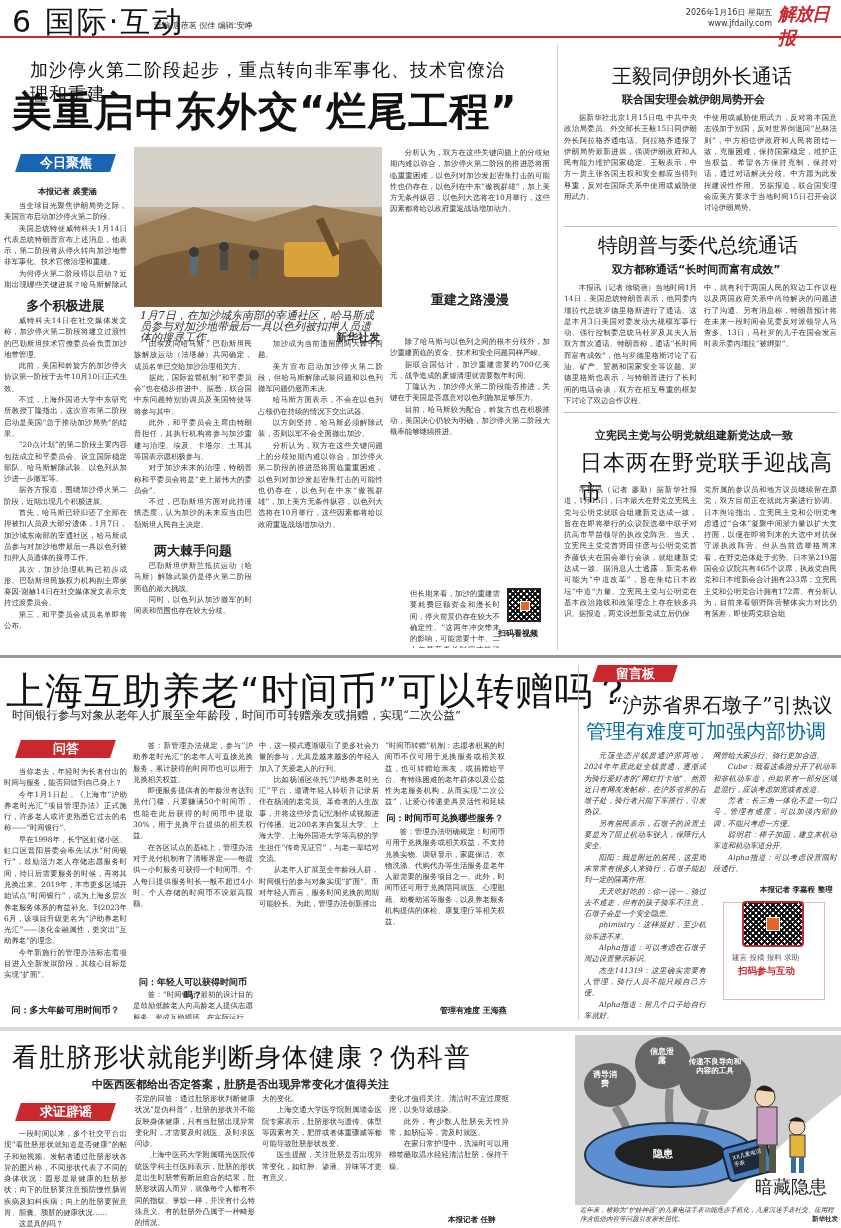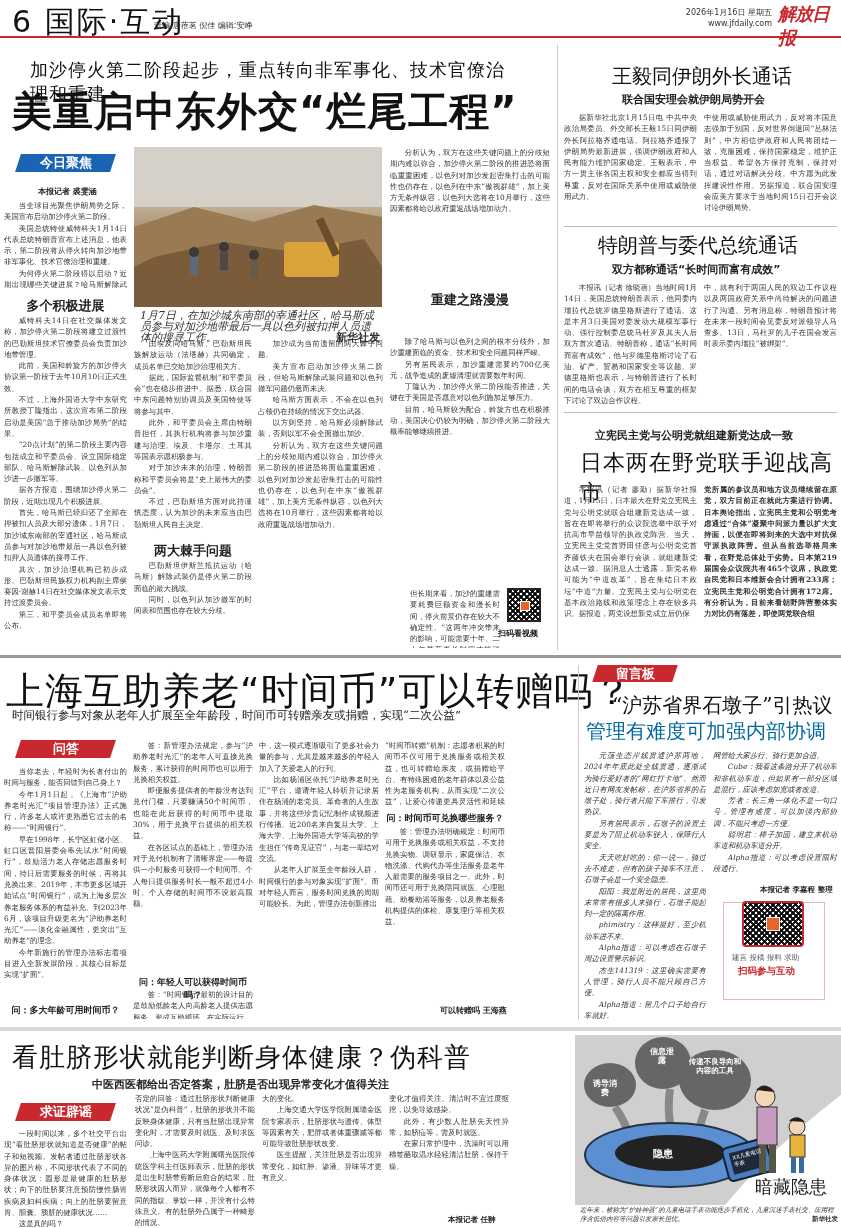--- a/index.html
+++ b/index.html
@@ -103,21 +103,21 @@
     <p>以方则坚持，哈马斯必须解除武装，否则以军不会全面撤出加沙。</p>
     <p>分析认为，双方在这些关键问题上的分歧短期内难以弥合，加沙停火第二阶段的推进恐将面临重重困难，以色列对加沙发起密集打击的可能性也仍存在，以色列在中东“傲视群雄”，加上美方无条件纵容，以色列大选将在10月举行，这些因素都将给以政府重返战场增加动力。</p>
 </div>
 
 <div class="abs body-text" style="left:390px;top:147px;width:160px;height:140px;">
   <p>分析认为，双方在这些关键问题上的分歧短期内难以弥合，加沙停火第二阶段的推进恐将面临重重困难，以色列对加沙发起密集打击的可能性也仍存在，以色列在中东“傲视群雄”，加上美方无条件纵容，以色列大选将在10月举行，这些因素都将给以政府重返战场增加动力。</p>
 </div>
 <div class="abs subhead" style="left:390px;top:291px;width:160px;">重建之路漫漫</div>
 <div class="abs body-text" style="left:390px;top:309px;width:160px;height:240px;margin-top:27px;">
   <p>除了哈马斯与以色列之间的根本分歧外，加沙重建面临的资金、技术和安全问题同样严峻。</p>
-    <p>另有居民表示，加沙重建需要约700亿美元，战争造成的废墟清理就需要数年时间。</p>
+    <p>据联合国估计，加沙重建需要约700亿美元，战争造成的废墟清理就需要数年时间。</p>
     <p>丁隆认为，加沙停火第二阶段能否推进，关键在于美国是否愿意对以色列施加足够压力。</p>
     <p>目前，哈马斯较为配合，斡旋方也在积极推动，美国决心仍较为明确，加沙停火第二阶段大概率能够继续推进。</p>
 </div>
 <div class="abs body-text" style="left:410px;top:588px;width:90px;height:60px;">
   <p style="text-indent:0">但长期来看，加沙的重建需要耗费巨额资金和漫长时间，停火前景仍存在较大不确定性。“这两年冲突带来的影响，可能需要十年、二十年甚至更长时间才能消化。”丁隆说。</p>
 </div>
 <div class="abs qr" style="left:507px;top:588px;width:34px;height:34px;">
     <div class="abs qr-center" style="left:11px;top:11px;width:10px;height:10px;"></div>
   </div>
 <div class="abs" style="left:498px;top:628px;font-size:8px;font-weight:bold;font-family:'DejaVu Sans',sans-serif;">扫码看视频</div>
@@ -142,21 +142,21 @@
 <div class="abs body-text" style="left:704px;top:282px;width:133px;height:125px;">
     <p style="text-indent:0">中，就有利于两国人民的双边工作议程以及两国政府关系中尚待解决的问题进行了沟通。另有消息称，特朗普预计将在未来一段时间会见委反对派领导人马查多。13日，马杜罗的儿子在国会发言时表示委内瑞拉“被绑架”。</p>
   </div>
 <div class="abs hsep" style="left:564px;top:412px;width:273px;"></div>
 
 <div class="abs" style="left:595px;top:428px;font-size:11px;font-weight:bold;font-family:'DejaVu Sans',sans-serif;">立宪民主党与公明党就组建新党达成一致</div>
 <div class="abs" style="left:580px;top:448px;font-size:22px;color:#111;letter-spacing:1px;">日本两在野党联手迎战高市</div>
 <div class="abs body-text" style="left:564px;top:484px;width:133px;height:166px;">
     <p>本报讯（记者 廖勤）据新华社报道，1月15日，日本最大在野党立宪民主党与公明党就联合组建新党达成一致，旨在在即将举行的众议院选举中联手对抗高市早苗领导的执政党阵营。当天，立宪民主党党首野田佳彦与公明党党首齐藤铁夫在国会举行会谈，就组建新党达成一致。据消息人士透露，新党名称可能为“中道改革”，旨在集结日本政坛“中道”力量。立宪民主党与公明党在基本政治路线和政策理念上存在较多共识。据报道，两党设想新党成立后仍保</p>
   </div>
-<div class="abs body-text" style="left:704px;top:484px;width:133px;height:166px;font-weight:bold;">
+<div class="abs body-text" style="left:704px;top:484px;width:133px;height:166px;">
     <p style="text-indent:0">党所属的参议员和地方议员继续留在原党，双方目前正在就此方案进行协调。日本舆论指出，立宪民主党和公明党考虑通过“合体”凝聚中间派力量以扩大支持面，以便在即将到来的大选中对抗保守派执政阵营。但从当前选举格局来看，在野党总体处于劣势。日本第219届国会众议院共有465个议席，执政党自民党和日本维新会合计拥有233席；立宪民主党和公明党合计拥有172席。有分析认为，目前来看朝野阵营整体实力对比仍有落差，即使两党联合组</p>
   </div>
 
 <div class="abs hsep-thick" style="left:0;top:655px;width:841px;"></div>
 
 <div class="abs big-head" style="left:6px;top:666px;font-size:38px;font-weight:normal;white-space:nowrap;">上海互助养老“时间币”可以转赠吗？</div>
 <div class="abs" style="left:12px;top:708px;font-size:11.5px;color:#222;white-space:nowrap;">时间银行参与对象从老年人扩展至全年龄段，时间币可转赠亲友或捐赠，实现“二次公益”</div>
 
 <div class="abs section-tag tag-red" style="left:18px;top:740px;width:95px;height:18px;line-height:18px;"><span>问答</span></div>
 <div class="abs body-text" style="left:4px;top:766px;width:123px;height:235px;">
@@ -183,32 +183,32 @@
     <p>从老年人扩展至全年龄段人群，时间银行的参与对象实现“扩面”。而对年轻人而言，服务时间兑换的周期可能较长。为此，管理办法创新推出</p>
 </div>
 
 <div class="abs body-text" style="left:385px;top:740px;width:120px;height:70px;">
     <p style="text-indent:0">“时间币转赠”机制：志愿者积累的时间币不仅可用于兑换服务或相关权益，也可转赠给亲友，或捐赠给平台、有特殊困难的老年群体以及公益性为老服务机构，从而实现“二次公益”，让爱心传递更具灵活性和延续性。</p>
   </div>
 <div class="abs qa-head" style="left:385px;top:812px;width:120px;">问：时间币可兑换哪些服务？</div>
 <div class="abs body-text" style="left:385px;top:826px;width:120px;height:180px;">
     <p>答：管理办法明确规定：时间币可用于兑换服务或相关权益，不支持兑换实物。调研显示，家庭保洁、衣物洗涤、代购代办等生活服务是老年人最需要的服务项目之一。此外，时间币还可用于兑换陪同就医、心理慰藉、助餐助浴等服务，以及养老服务机构提供的体检、康复理疗等相关权益。</p>
   </div>
-<div class="abs" style="left:440px;top:1005px;font-size:8px;font-weight:bold;font-family:'DejaVu Sans',sans-serif;">可以转赠吗 王海燕</div>
+<div class="abs" style="left:440px;top:1005px;font-size:8px;font-weight:bold;font-family:'DejaVu Sans',sans-serif;">管理有难度 王海燕</div>
 
 <div class="abs col-divider" style="left:578px;top:665px;height:355px;"></div>
 
 <div class="abs section-tag tag-red" style="left:595px;top:665px;width:80px;height:17px;line-height:17px;"><span>留言板</span></div>
 <div class="abs" style="left:612px;top:692px;font-size:20px;color:#111;">“沪苏省界石墩子”引热议</div>
 <div class="abs" style="left:586px;top:718px;font-size:20px;color:#0369a1;">管理有难度可加强内部协调</div>
 <div class="abs body-text" style="left:584px;top:750px;width:122px;height:270px;font-style:italic;">
   <p>元荡生态岸线贯通沪苏两地，2024年年底此处全线贯通，逐渐成为骑行爱好者的“网红打卡地”。然而近日有网友发帖称，在沪苏省界的石墩子处，骑行者只能下车推行，引发热议。</p>
     <p>另有居民表示，石墩子的设置主要是为了阻止机动车驶入，保障行人安全。</p>
+    <p>阳阳：我是附近的居民，这里周末常常有很多人来骑行，石墩子能起到一定的隔离作用。</p>
     <p>天天吃好吃的：你一说一，骑过去不难走，但有的孩子骑车不注意，石墩子会是一个安全隐患。</p>
-    <p>阳阳：我是附近的居民，这里周末常常有很多人来骑行，石墩子能起到一定的隔离作用。</p>
     <p>phimistry：这样挺好，至少机动车进不来。</p>
     <p>Alpha指道：可以考虑在石墩子周边设置警示标识。</p>
     <p>杰生141319：这里确实需要有人管理，骑行人员不能只顾自己方便。</p>
     <p>Alpha指道：留几个口子给自行车就好。</p>
 </div>
 <div class="abs body-text" style="left:713px;top:750px;width:124px;height:128px;font-style:italic;">
   <p style="text-indent:0">网管给大家步行、骑行更加合适。</p>
     <p>Cube：我看这条路分开了机动车和非机动车道，但如果有一部分区域是混行，应该考虑加宽或者改道。</p>
     <p>芳者：长三角一体化不是一句口号，管理有难度，可以加强内部协调，不能只考虑一方便。</p>
     <p>聪明君：棒子加固，建立来机动车道和机动车道分开。</p>
@@ -267,20 +267,20 @@
     <path d="M181,55 Q190,45 200,57" fill="#2a1f18"></path>
     <rect x="182" y="72" width="20" height="38" fill="#c79ac0" stroke="#333"></rect>
     <rect x="184" y="110" width="7" height="28" fill="#554"></rect>
       <rect x="194" y="110" width="7" height="28" fill="#554"></rect>
     <circle cx="222" cy="92" r="8" fill="#f3d6b8" stroke="#333"></circle>
     <path d="M214,86 Q222,78 230,87" fill="#1e1e1e"></path>
     <rect x="215" y="100" width="15" height="22" fill="#e6b43a" stroke="#333"></rect>
     <rect x="216" y="122" width="5" height="16" fill="#3a6aa0"></rect>
       <rect x="224" y="122" width="5" height="16" fill="#3a6aa0"></rect>
   </svg>
-  <div class="abs" style="left:15px;top:35px;font-size:8px;font-weight:bold;color:#fff;width:30px;text-align:center;line-height:9px;font-family:'DejaVu Sans',sans-serif;margin-top:9px;">诱导消费</div>
+  <div class="abs" style="left:15px;top:35px;font-size:8px;font-weight:bold;color:#fff;width:30px;text-align:center;line-height:9px;font-family:'DejaVu Sans',sans-serif;">诱导消费</div>
   <div class="abs" style="left:72px;top:12px;font-size:8px;font-weight:bold;color:#fff;width:30px;text-align:center;line-height:9px;font-family:'DejaVu Sans',sans-serif;">信息泄露</div>
   <div class="abs" style="left:112px;top:22px;font-size:7.5px;font-weight:bold;color:#fff;width:56px;text-align:center;line-height:9px;font-family:'DejaVu Sans',sans-serif;">传递不良导向和内容的工具</div>
   <div class="abs" style="left:78px;top:112px;font-size:10px;font-weight:bold;color:#fff;font-family:'DejaVu Sans',sans-serif;">隐患</div>
   <div class="abs" style="left:158px;top:116px;font-size:5.5px;color:#fff;width:30px;line-height:7px;transform:rotate(-15deg);font-family:'DejaVu Sans',sans-serif;">XX儿童电话手表</div>
   <div class="abs" style="left:180px;top:140px;font-size:18px;color:#222;font-family:'DejaVu Sans',sans-serif;">暗藏隐患</div>
 </div>
 <div class="abs caption" style="left:580px;top:1206px;width:258px;font-size:6.5px;line-height:9px;"><span>近年来，被称为“护娃神器”的儿童电话手表功能逐步手机化，儿童沉迷手表社交、应用程序含低俗内容等问题引发家长担忧。</span> <span class="credit" style="float:right">新华社发</span></div>
 
 </body></html>

